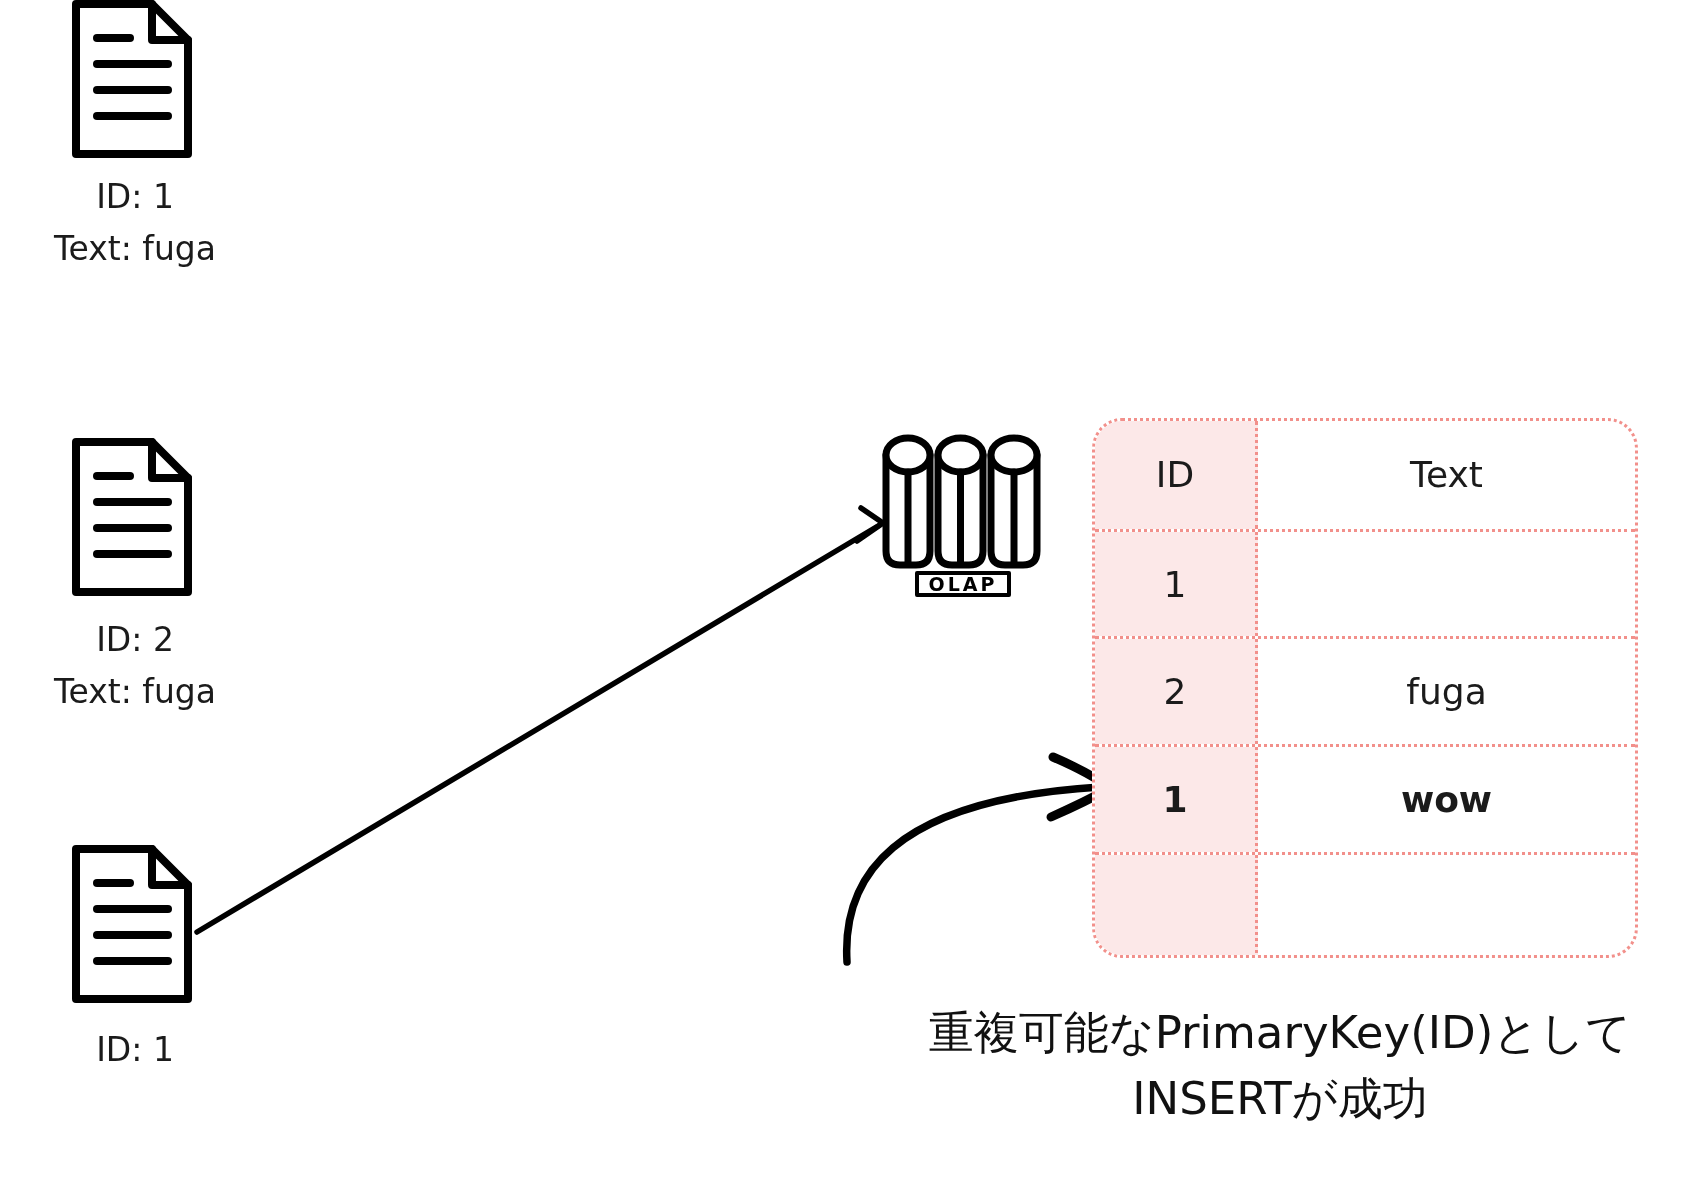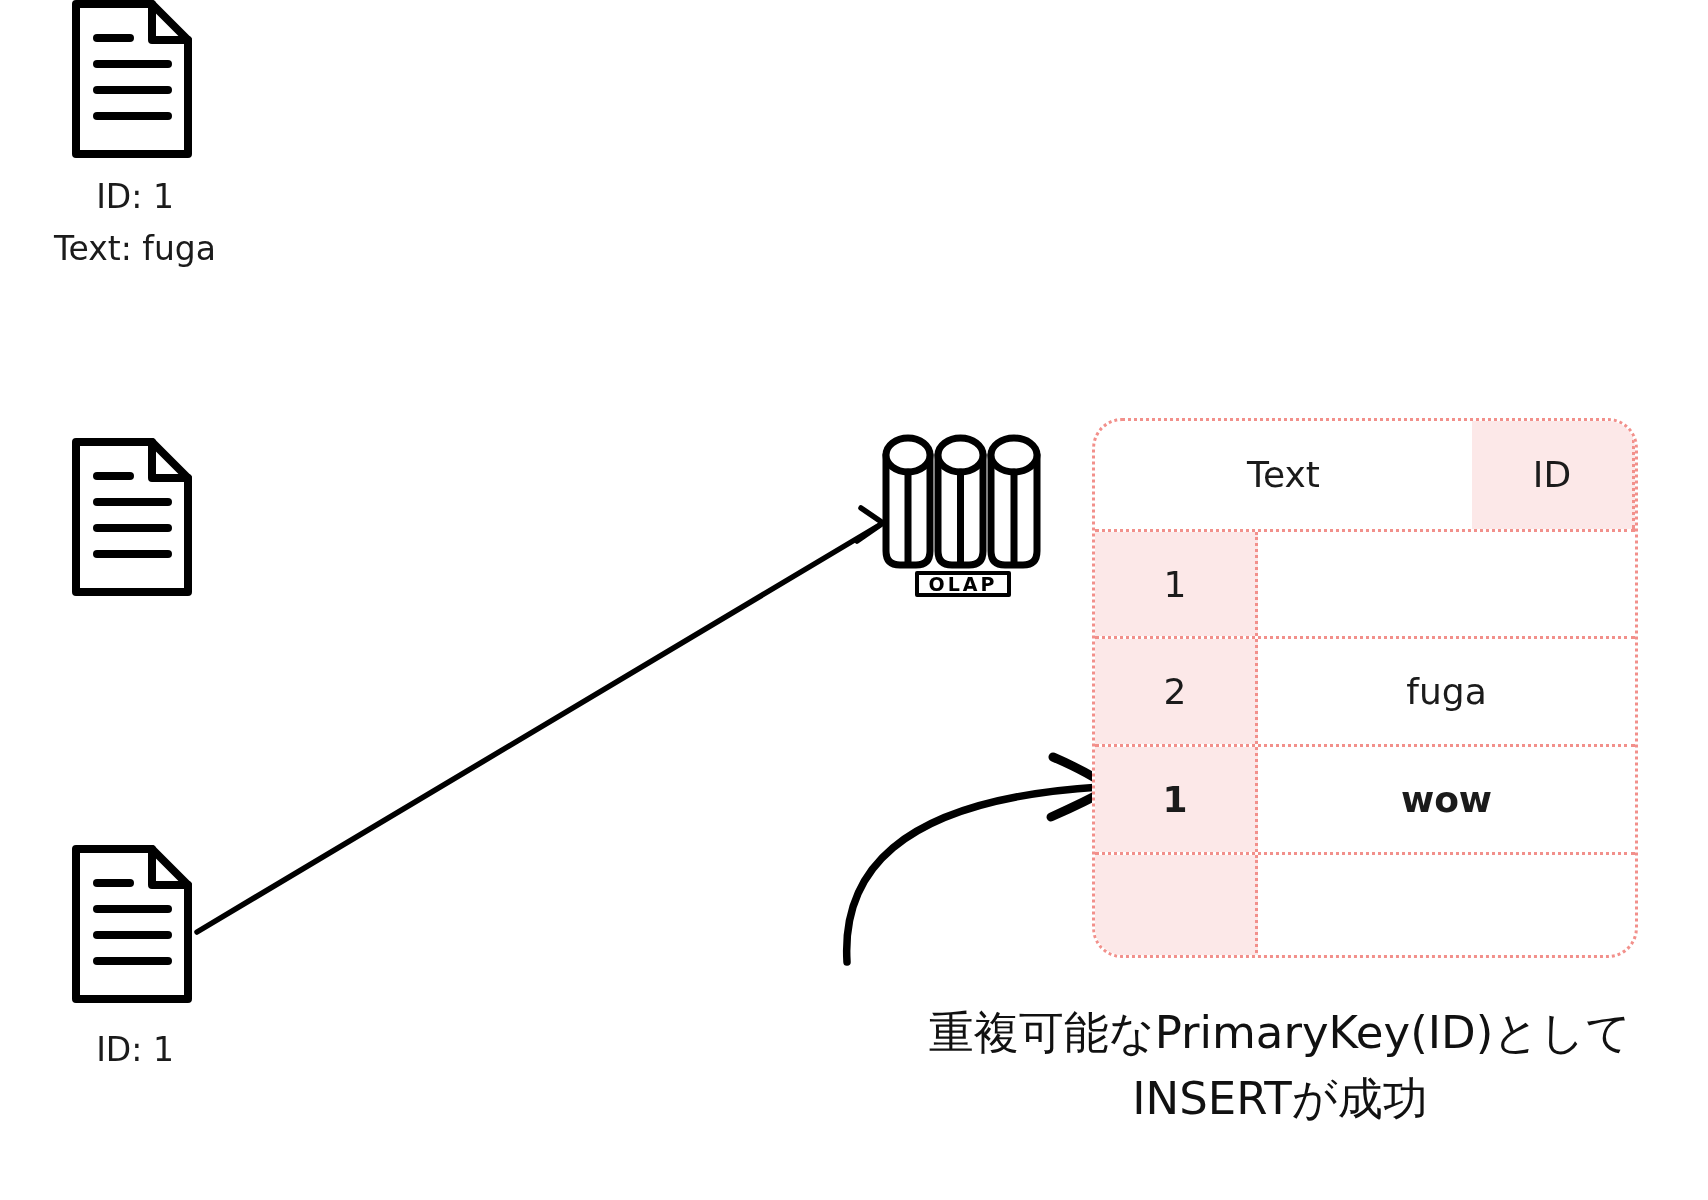--- a/index.html
+++ b/index.html
@@ -69,20 +69,24 @@
   <svg class="abs" style="left:64px;top:434px" width="132" height="166" viewBox="0 0 132 166">
     <g fill="none" stroke="#000" stroke-width="8" stroke-linecap="round" stroke-linejoin="round">
       <path d="M12 8 H88 L124 44 V158 H12 Z" fill="#fff"></path>
       <path d="M88 8 V44 H124"></path>
       <path d="M33 42 H66"></path>
       <path d="M33 68 H104"></path>
       <path d="M33 94 H104"></path>
       <path d="M33 120 H104"></path>
     </g>
   </svg>
+  <div class="doc-label" style="top:614px">
+    <div>ID: 2</div>
+    <div>Text: fuga</div>
+  </div>
 
   <svg class="abs" style="left:64px;top:841px" width="132" height="166" viewBox="0 0 132 166">
     <g fill="none" stroke="#000" stroke-width="8" stroke-linecap="round" stroke-linejoin="round">
       <path d="M12 8 H88 L124 44 V158 H12 Z" fill="#fff"></path>
       <path d="M88 8 V44 H124"></path>
       <path d="M33 42 H66"></path>
       <path d="M33 68 H104"></path>
       <path d="M33 94 H104"></path>
       <path d="M33 120 H104"></path>
     </g>
@@ -117,22 +121,22 @@
 
     <g fill="none" stroke="#000" stroke-linecap="round" stroke-linejoin="round">
       <path d="M847 962 C842 878 890 800 1100 787" stroke-width="7.5"></path>
       <path d="M1053 757 Q1090 773 1110 788" stroke-width="9"></path>
       <path d="M1051 817 Q1087 801 1110 788" stroke-width="9"></path>
     </g>
   </svg>
 
   <div class="rtable">
     <div class="t-row">
+      <div class="t-cell id">ID</div>
       <div class="t-cell tx">Text</div>
-      <div class="t-cell id">ID</div>
     </div>
     <div class="t-row">
       <div class="t-cell id">1</div>
     </div>
     <div class="t-row">
       <div class="t-cell id">2</div>
       <div class="t-cell tx">fuga</div>
     </div>
     <div class="t-row bold">
       <div class="t-cell id">1</div>

